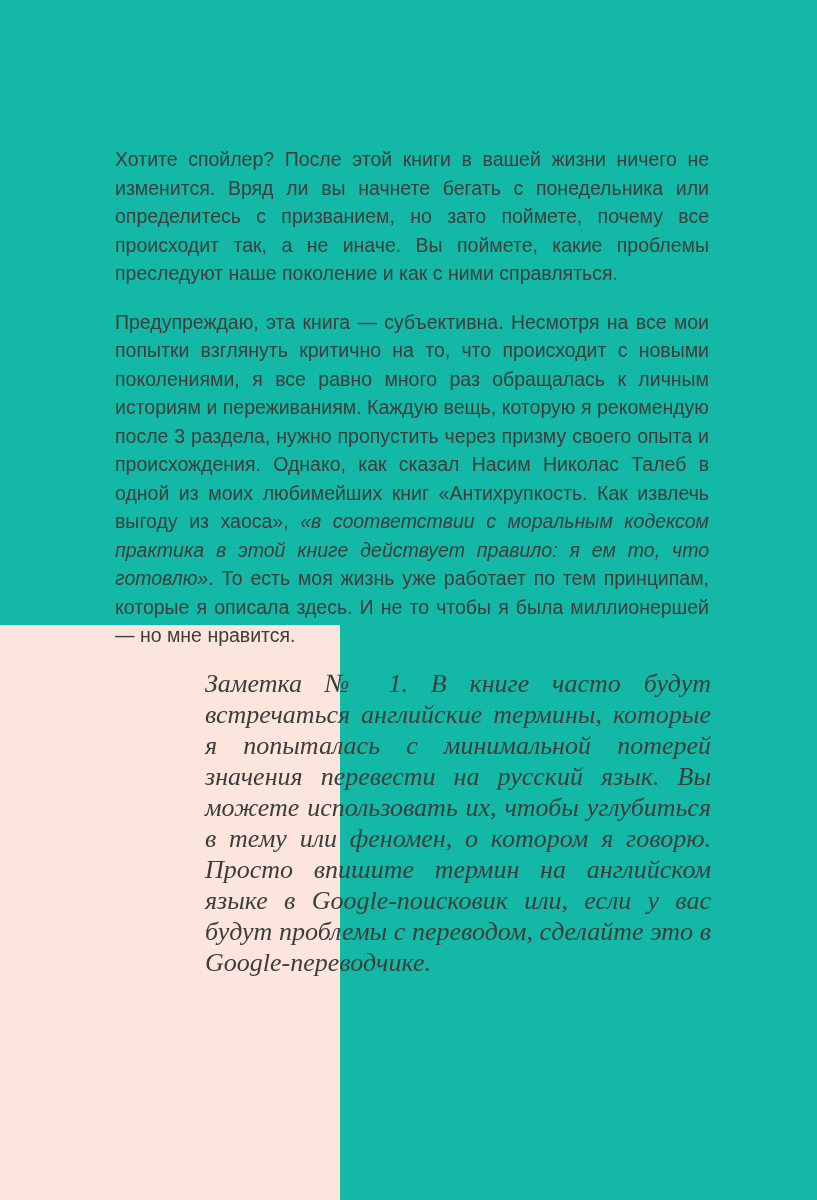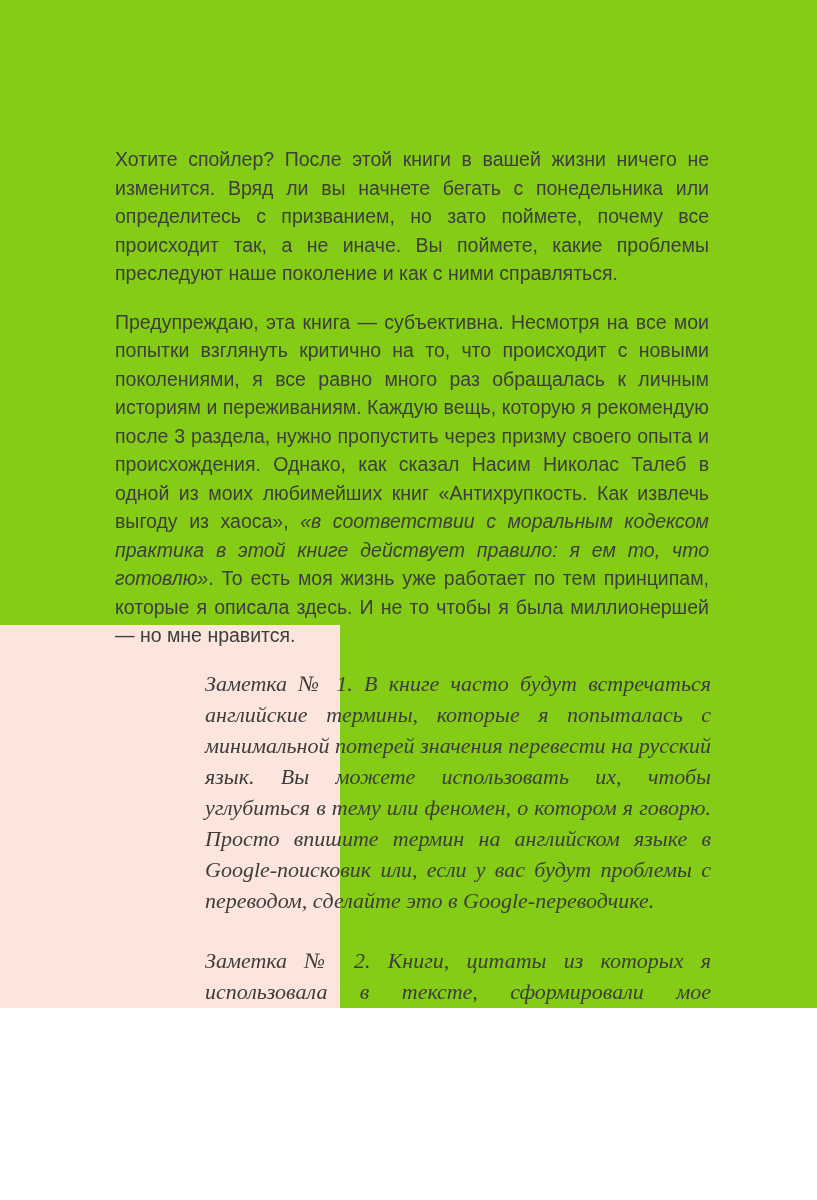--- a/index.html
+++ b/index.html
@@ -4,22 +4,22 @@
 <style>
   * { margin: 0; padding: 0; box-sizing: border-box; }
 
   html, body {
     background: #ffffff;
   }
 
   .page {
     position: relative;
     width: 817px;
-    height: 1008px;
-    background: #84cc16;
+    height: 1200px;
+    background: #14b8a6;
     overflow: hidden;
     font-family: "Liberation Sans", "DejaVu Sans", sans-serif;
   }
 
   .accent-block {
     position: absolute;
     left: 0;
     top: 625px;
     width: 340px;
     height: 575px;
@@ -48,21 +48,21 @@
   }
 
   .notes {
     position: absolute;
     left: 205px;
     top: 668px;
     width: 506px;
     color: #3d3d3c;
     font-family: "Liberation Serif", "DejaVu Serif", serif;
     font-style: italic;
-    font-size: 22px;
+    font-size: 26px;
     line-height: 31px;
     text-align: justify;
     hyphens: auto;
     -webkit-hyphens: auto;
   }
 
   .notes p + p {
     margin-top: 29px;
   }
 </style>
@@ -73,16 +73,15 @@
 
   <div class="accent-block"></div>
 
   <div class="main-text">
     <p>Хотите спойлер? После этой книги в вашей жизни ничего не изменится. Вряд ли вы начнете бегать с понедельника или определитесь с призванием, но зато поймете, почему все происходит так, а не иначе. Вы поймете, какие проблемы преследуют наше поколение и как с ними справляться.</p>
     <p><span>Предупреждаю, эта книга — субъективна. Несмотря на все мои попытки взглянуть критично на то, что происходит с новыми поколениями, я все равно много раз обращалась к личным историям и переживаниям. Каждую вещь, которую я рекомендую после 3 раздела, нужно пропустить через призму своего опыта и происхождения. Однако, как сказал Насим Николас Талеб в одной из моих любимейших книг «Антихрупкость. Как извлечь выгоду из хаоса», </span><span class="quote-italic">«в соответствии с моральным кодексом практика в этой книге действует правило: я ем то, что готовлю»</span><span>. То есть моя жизнь уже работает по тем принципам, которые я описала здесь. И не то чтобы я была миллионершей — но мне нравится.</span></p>
   </div>
 
   <div class="notes">
     <p>Заметка № 1. В книге часто будут встречаться английские термины, которые я попыталась с минимальной потерей значения перевести на русский язык. Вы можете использовать их, чтобы углубиться в тему или феномен, о котором я говорю. Просто впишите термин на английском языке в Google-поисковик или, если у вас будут проблемы с переводом, сделайте это в Google-переводчике.</p>
-    <p>Заметка № 2. Книги, цитаты из которых я использовала в тексте, сформировали мое мышление. Подробный список я составила в последнем разделе.</p>
   </div>
 
 </div>
 
 </body></html>

